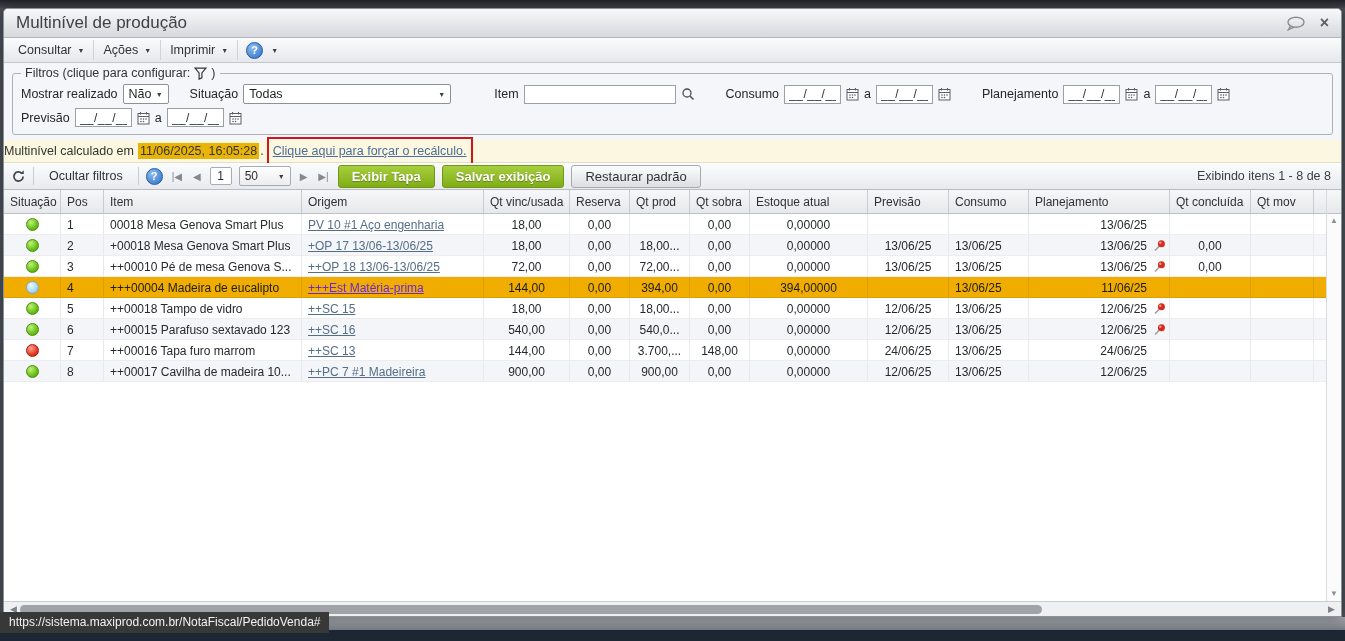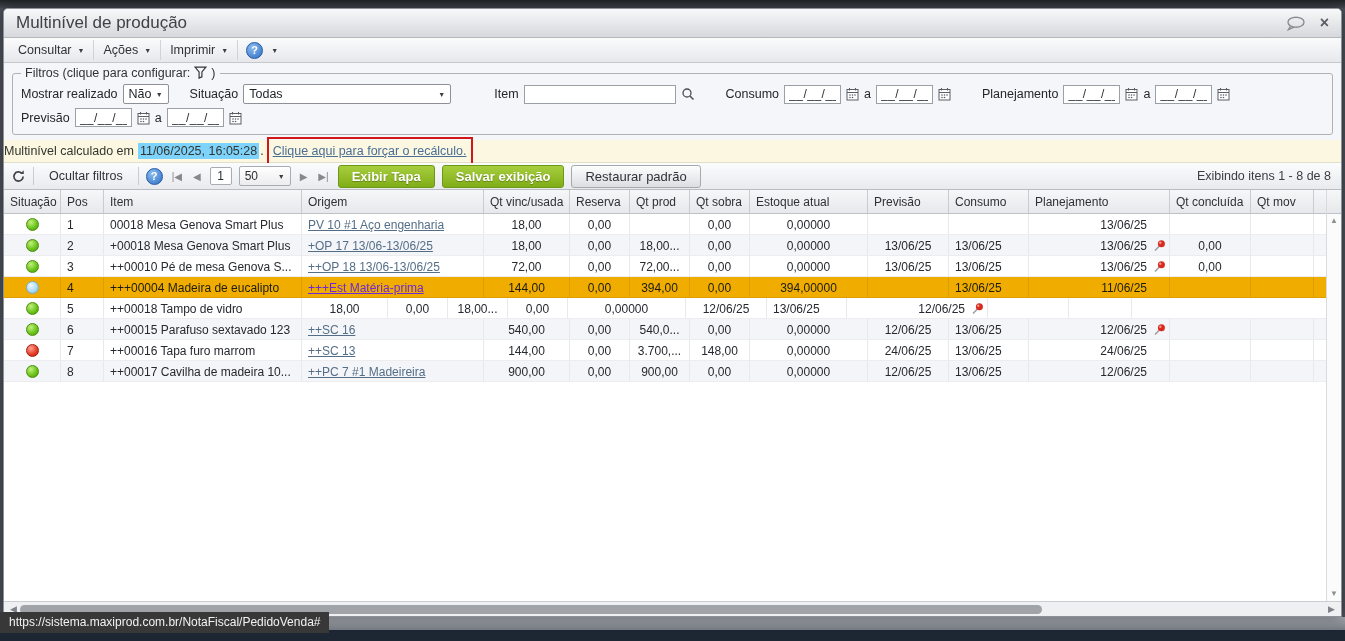--- a/index.html
+++ b/index.html
@@ -27,37 +27,37 @@
   .menu-btn{font-size:12.5px;color:#2f3338;padding:3px 9px;display:flex;align-items:center;gap:6px;
     border-right:1px solid #d0d3d8;cursor:pointer}
   .caret{font-size:7px;color:#3a3d42;line-height:1}
   .help-wrap{display:flex;align-items:center;gap:8px;padding:0 8px}
   .help-circle{width:17px;height:17px;border-radius:50%;background:radial-gradient(circle at 35% 30%,#8cbcf0,#2d6fc2);
     border:1px solid #2059a8;color:#fff;font-size:11px;font-weight:bold;display:flex;align-items:center;justify-content:center}
 
   
   .filters{flex:none;background:#f4f6f9;padding:3px 8px 5px}
   fieldset.ffield{border:1px solid #aeb2b8;border-radius:3px;padding:0 8px 7px;margin:0}
-  fieldset.ffield legend{font-size:12.5px;color:#2f3338;padding:0 4px;display:flex;align-items:flex-start;gap:4px}
+  fieldset.ffield legend{font-size:12.5px;color:#2f3338;padding:0 4px;display:flex;align-items:center;gap:4px}
   .frow{display:flex;align-items:center;gap:5px;margin-top:4px;font-size:12.5px;color:#23262b;flex-wrap:nowrap}
   .flabel{white-space:nowrap}
   .gap{margin-left:16px}
   .fake-select{background:#fff;border:1px solid #8d9197;border-radius:2px;height:20px;display:flex;align-items:center;
     justify-content:space-between;padding:0 5px;font-size:12.5px;color:#1f2226;cursor:pointer}
   .sel-nao{width:46px}
   .sel-todas{width:208px}
   .txt-input{border:1px solid #9aa0a6;height:19px;font-size:12px;padding:0 4px;font-family:"Liberation Sans",sans-serif;background:#fff;color:#1f2226}
   .item-input{width:152px}
   .date-input{width:57px;letter-spacing:.5px;color:#2b2e33}
   .icon-btn{display:inline-flex;align-items:center;cursor:pointer}
 
   
   .infobar{height:23px;flex:none;background:#fbf7e0;border-bottom:1px solid #e3dfc6;display:flex;align-items:center;
     font-size:12.5px;color:#33362e}
-  .hl{background:#7dd3fc;padding:1px 2px;margin:0 1px 0 4px}
+  .hl{background:#eab308;padding:1px 2px;margin:0 1px 0 4px}
   .redbox{border:2px solid #d21616;padding:12px 4px;margin-left:3px;display:inline-flex;align-items:center;height:19px}
   .recalc-link{color:#4a6e96;text-decoration:underline;cursor:pointer;white-space:nowrap}
 
   
   .toolbar{height:27px;flex:none;background:linear-gradient(#fbfcfd,#e8eaee);border-bottom:1px solid #b9bcc1;
     display:flex;align-items:center;padding:0 7px;gap:7px;font-size:12.5px}
   .tsep{width:1px;height:18px;background:#c9ccd1;flex:none}
   .tool-btn{padding:3px 8px;color:#2f3338;cursor:pointer;white-space:nowrap}
   .pag{color:#85888d;font-size:10px;cursor:pointer;padding:0 2px;white-space:nowrap}
   .page-box{border:1px solid #a8abb0;background:#fff;border-radius:2px;font-size:12px;color:#2b2e33;
@@ -431,20 +431,21 @@
             <div class="cell c12 num"></div>
             <div class="cell c13"></div>
             <div class="cell fill"></div>
           </div>
           <div class="grow">
             <div class="cell c0">
               <span class="dot green"></span>
             </div>
             <div class="cell c1">5</div>
             <div class="cell c2">++00018 Tampo de vidro</div>
+            <div class="cell c3"><span class="olink">++SC 15</span></div>
             <div class="cell c4 num">18,00</div>
             <div class="cell c5 num">0,00</div>
             <div class="cell c6 num">18,00...</div>
             <div class="cell c7 num">0,00</div>
             <div class="cell c8 num">0,00000</div>
             <div class="cell c9 num">12/06/25</div>
             <div class="cell c10">13/06/25</div>
             <div class="cell c11">
               <span>12/06/25</span>
               <span class="pinbox">

